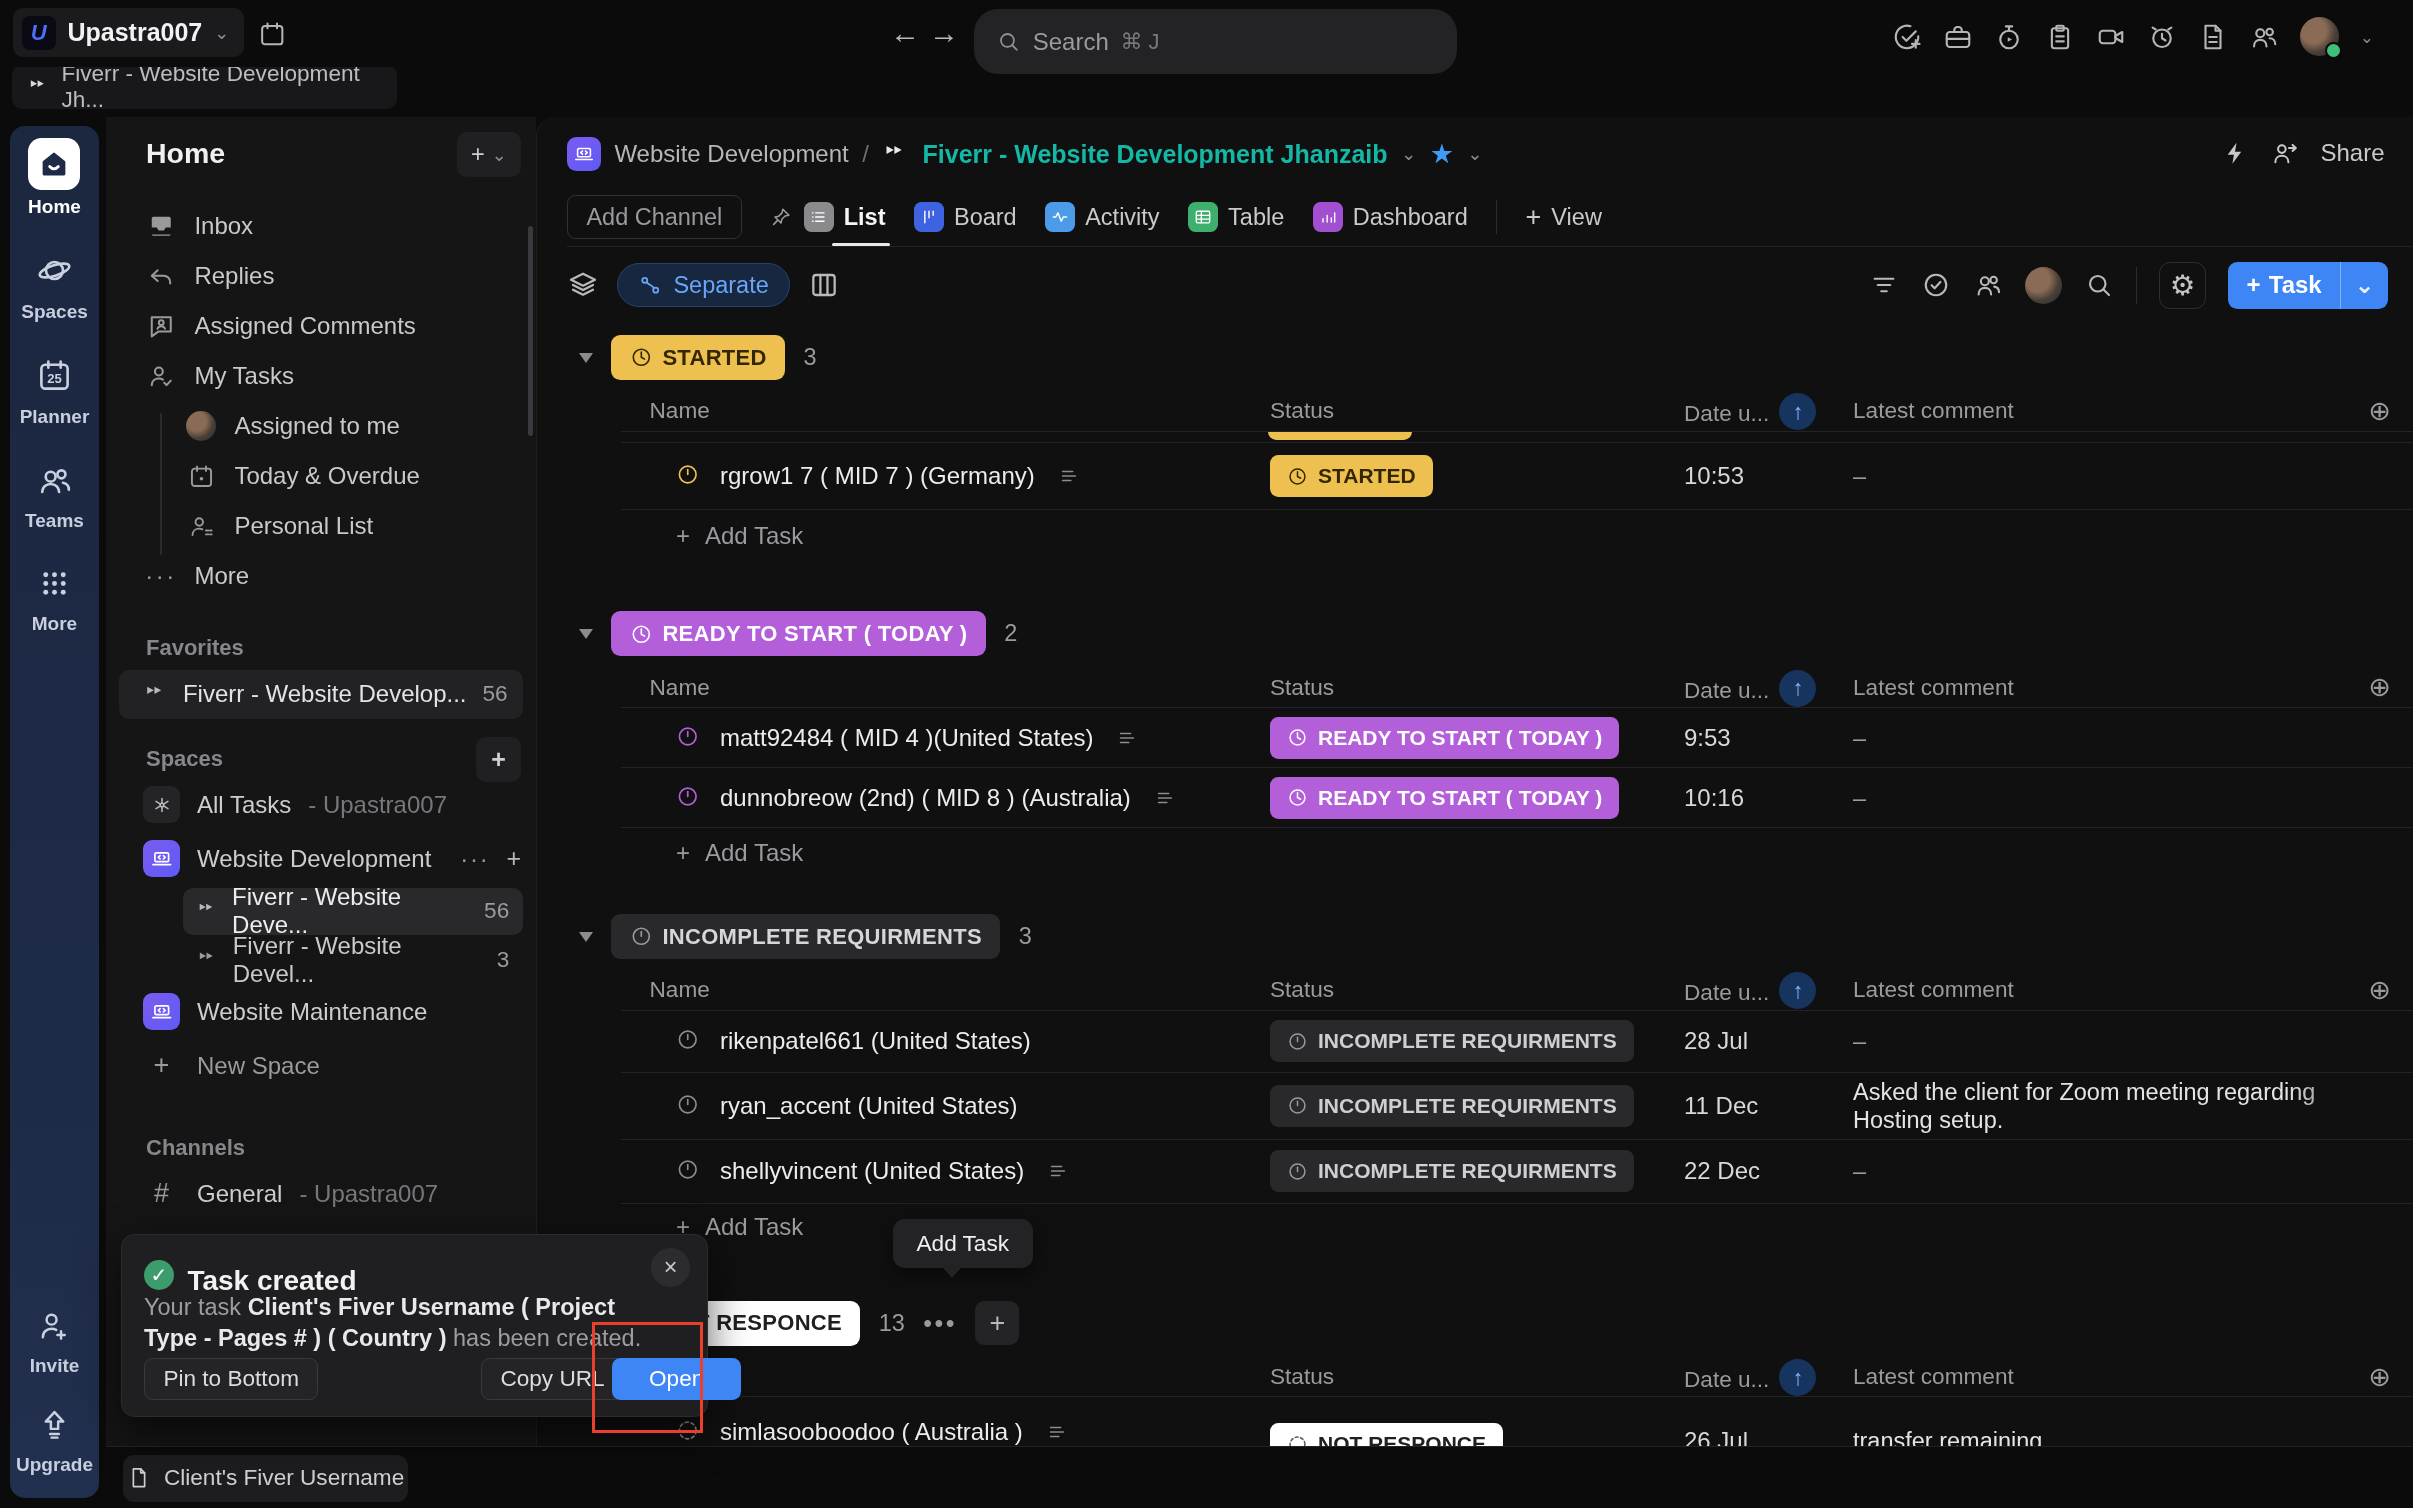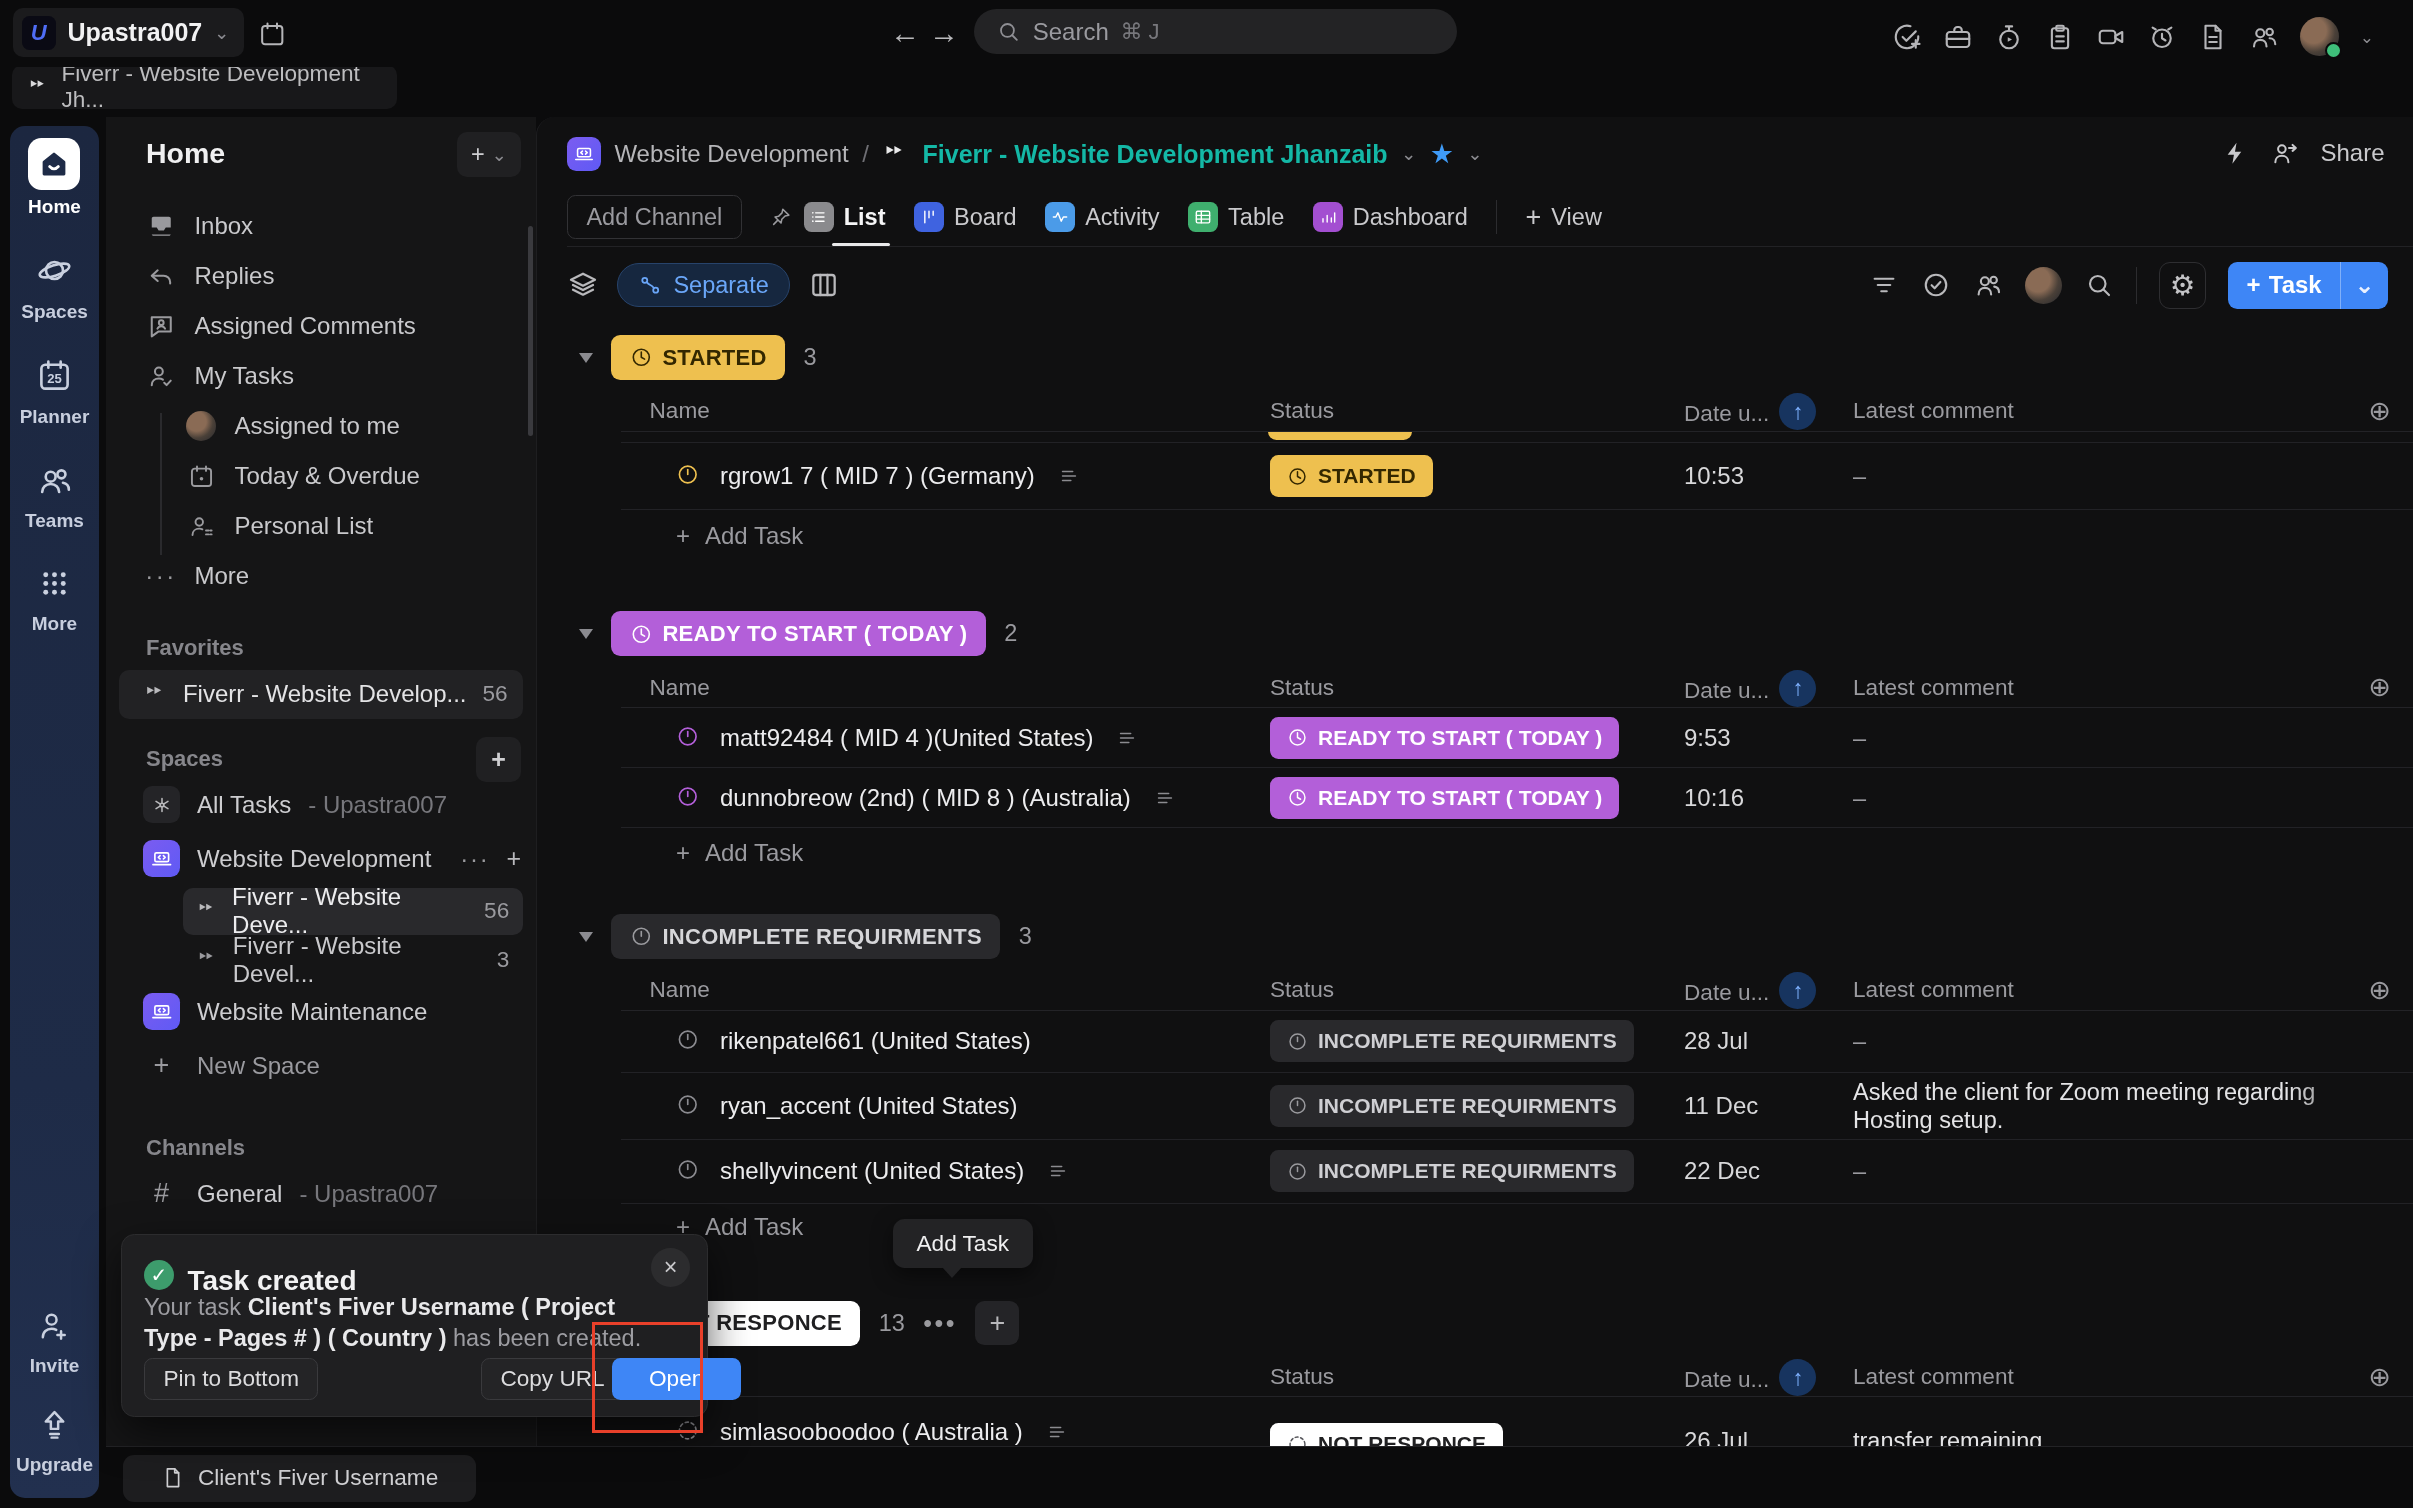--- a/index.html
+++ b/index.html
@@ -10,21 +10,21 @@
 
   
   #topbar { position:absolute; inset:0 0 auto 0; height:67px; background:#0b0b0c; z-index:20; }
   .ws-pill { position:absolute; left:13.4px; top:8.4px; height:49px; padding:0 15px 0 8.4px; background:#1b1b1d;
     border-radius:10px; display:flex; align-items:center; gap:11.7px; }
   .ws-logo { width:34px; height:34px; border-radius:7.5px; background:#0a0a14; display:flex; align-items:center; justify-content:center;
     color:#4f6df5; font-weight:700; font-size:22px; font-style:italic; }
   .ws-name { font-weight:700; font-size:25px; color:#f2f2f3; }
   .chev { color:#8b8b90; font-size:18.4px; }
   .tb-ic { color:#b5b5b8; }
-  #searchbar { position:absolute; left:974px; top:9.2px; width:483px; height:45px; background:#232325;
+  #searchbar { position:absolute; left:974px; top:9.2px; width:483px; height:65px; background:#232325;
     border-radius:24px; display:flex; align-items:center; gap:11.7px; padding:0 22px; color:#8f8f94; }
   #searchbar .ph { font-size:24px; color:#9a9a9f; }
   #searchbar .sc { font-size:22px; color:#77777c; }
   .nav-arrow { position:absolute; top:18.4px; color:#b9b9bc; font-size:30px; line-height:30px; }
   #top-icons { position:absolute; right:74px; top:17px; display:flex; gap:21px; align-items:center; color:#b5b5b8; }
   .avatar { width:39px; height:39px; border-radius:50%;
     background:radial-gradient(circle at 35% 35%, #8a6b55 0 35%, #4a4038 60%, #23262c 100%); position:relative; }
   .avatar .dot { position:absolute; right:-3.4px; bottom:-3.4px; width:17px; height:17px; border-radius:50%;
     background:#3fbf7a; border:2.5px solid #0b0b0c; }
   #top-chev { position:absolute; right:39px; top:27px; color:#8b8b90; font-size:17px; }
@@ -156,21 +156,21 @@
   
   #tooltip { position:absolute; left:893px; top:1219px; background:#232325; border-radius:11.7px; padding:11.7px 23.5px;
     color:#f0f0f1; font-size:22.6px; z-index:22; box-shadow:0 6.7px 20px rgba(0,0,0,.5); }
   #tooltip::after { content:""; position:absolute; left:49px; bottom:-10px; border-left:10px solid transparent;
     border-right:10px solid transparent; border-top:11px solid #232325; }
 
   
   #bottombar { position:absolute; left:106px; right:0; bottom:0; height:62px; background:#0b0b0c;
     border-top:0.8px solid #232326; z-index:30; }
   #doc-pill { position:absolute; left:17px; top:7.5px; height:47px; background:#1d1d1f; border-radius:11px;
-    display:flex; align-items:center; gap:13.4px; padding:0 38px; color:#cfcfd2; font-size:22.6px; }
+    display:flex; align-items:center; gap:13.4px; padding:0 4px; color:#cfcfd2; font-size:22.6px; }
 
   
   #toast { position:absolute; left:121px; top:1234px; width:587px; height:183px; background:#1f1f21;
     border:0.8px solid #2c2c2e; border-radius:13.4px; z-index:50; box-shadow:0 15px 42px rgba(0,0,0,.6); }
   #toast .trow1 { position:absolute; left:22px; top:18.4px; display:flex; align-items:center; gap:13.4px; }
   .ok-circ { width:30px; height:30px; border-radius:50%; background:#3d9c6c; color:#fff; font-size:20px;
     display:flex; align-items:center; justify-content:center; }
   #toast-title { font-weight:700; font-size:28px; color:#f2f2f3;margin-top:12px; }
   #toast-close { position:absolute; right:17px; top:13.4px; width:39px; height:39px; border-radius:50%; background:#2c2c2e;
     color:#c9c9cc; font-size:23.5px; display:flex; align-items:center; justify-content:center; }

